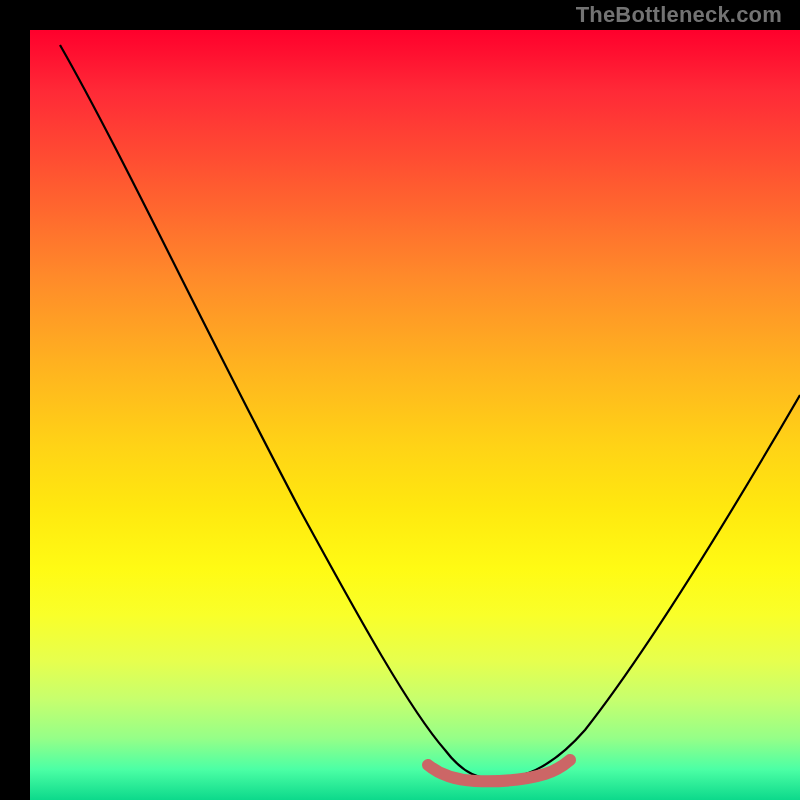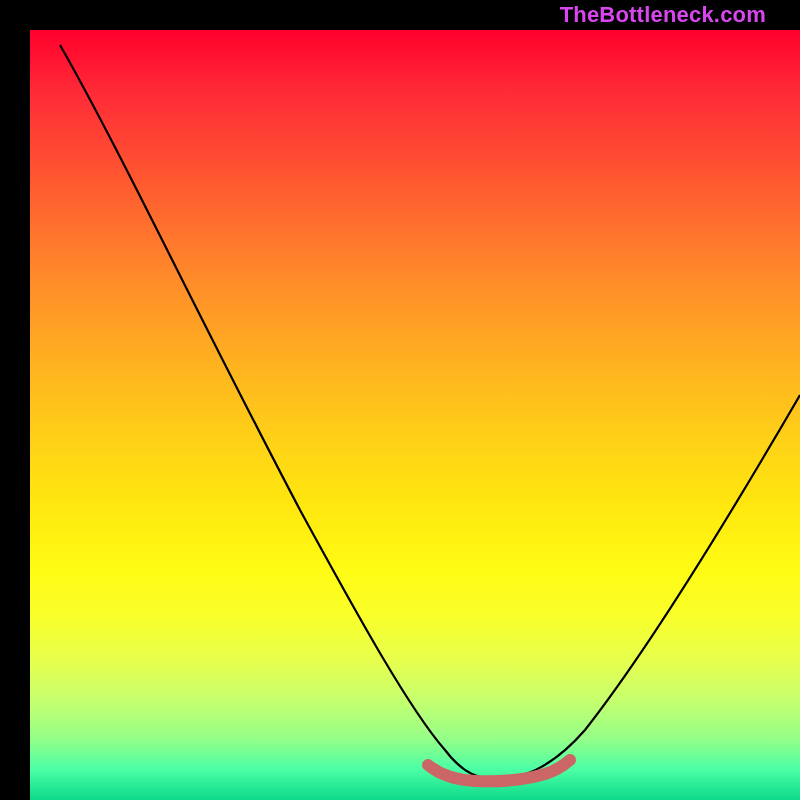--- a/index.html
+++ b/index.html
@@ -42,23 +42,23 @@
       #e6ff4e 82%,
       #c6ff6e 87%,
       #95ff88 92%,
       #4cffa5 96%,
       #0cd98b 100%
     );
   }
   .watermark {
     position: absolute;
     top: 4px;
-    right: 34px;
+    right: 18px;
     font: 600 22px/1 Arial, Helvetica, sans-serif;
-    color: #d946ef;
+    color: #737373;
     letter-spacing: 0.2px;
     user-select: none;
     margin-left: 20px;
   }
   svg.curves {
     position: absolute;
     inset: 0;
     width: 100%;
     height: 100%;
     overflow: visible;

